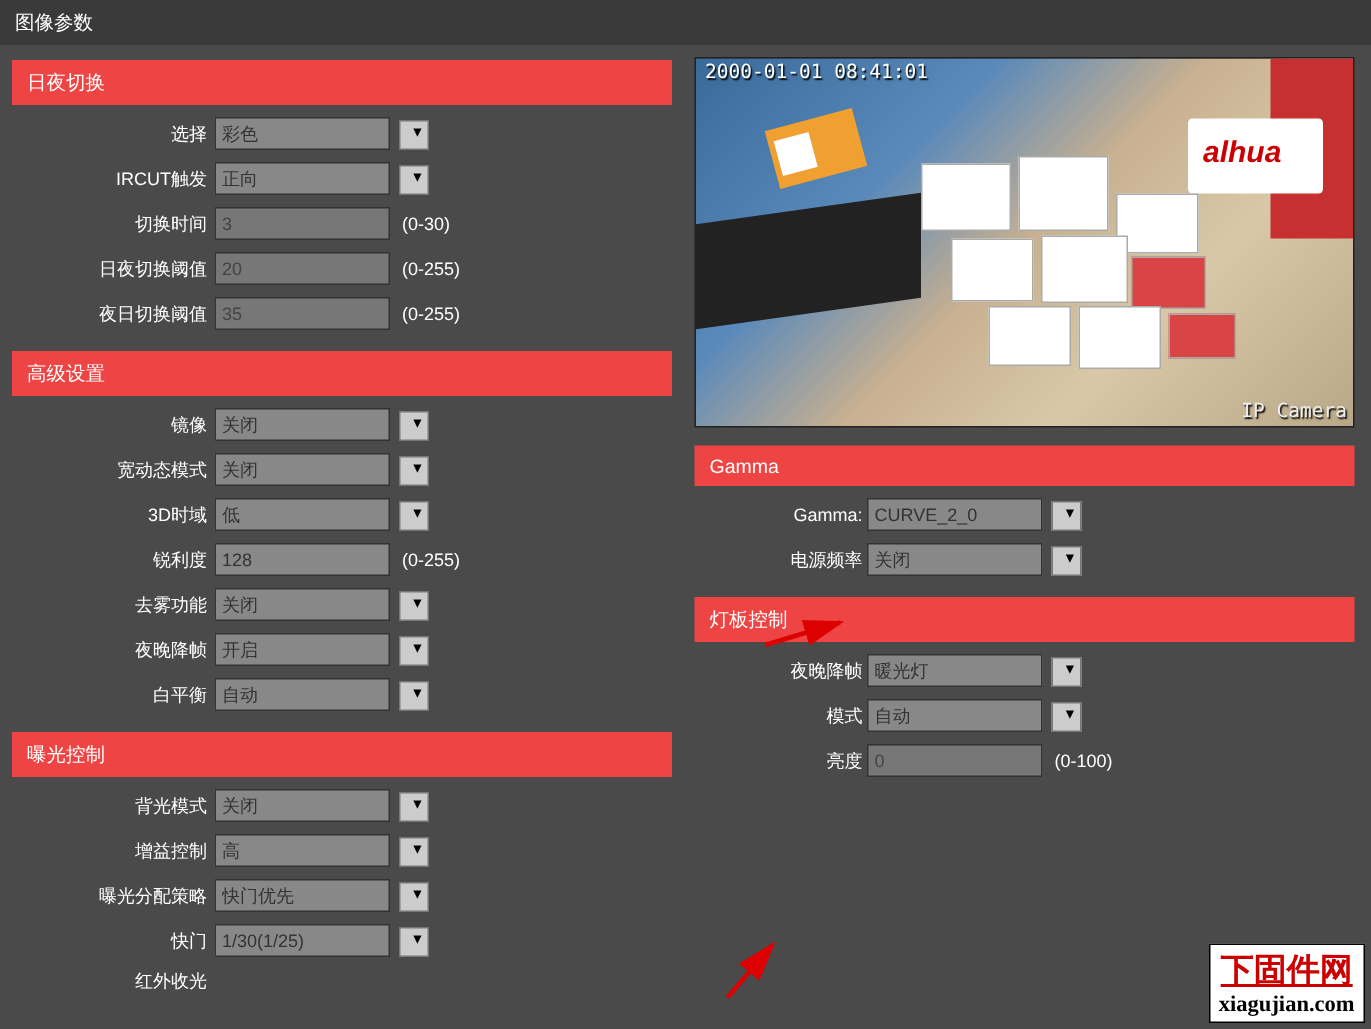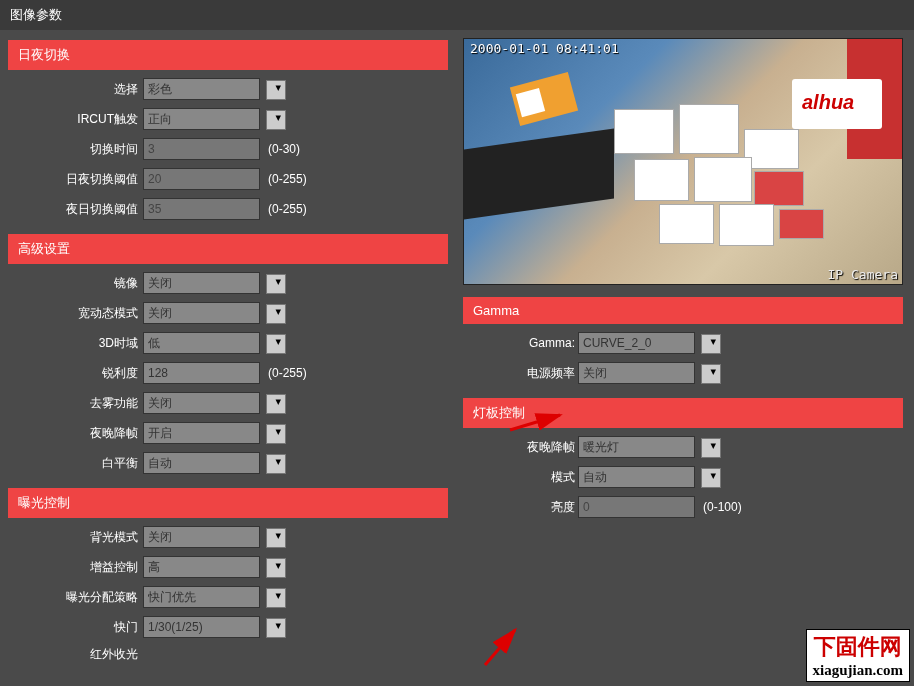--- a/index.html
+++ b/index.html
@@ -195,21 +195,21 @@
   position: absolute;
   right: 4px;
   bottom: 4px;
   background: #fff;
   border: 1px solid #000;
   padding: 2px 6px;
   color: #c00;
   font-family: "SimSun", serif;
   text-align: center;
 }
-.watermark-box .cn { color: #c00; font-size: 22px; font-weight: bold; }
+.watermark-box .cn { color: #c00; font-size: 22px; font-weight: bold; text-decoration: underline; }
 .watermark-box .en { color: #000; font-size: 15px; font-weight: bold; }
 </style>
 </head>
 <body>
 
 <div class="title-bar">图像参数</div>
 
 <div class="main">
   <div class="left-col">
 

